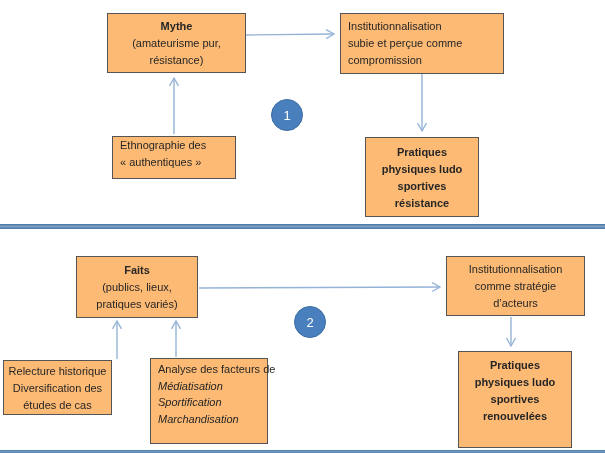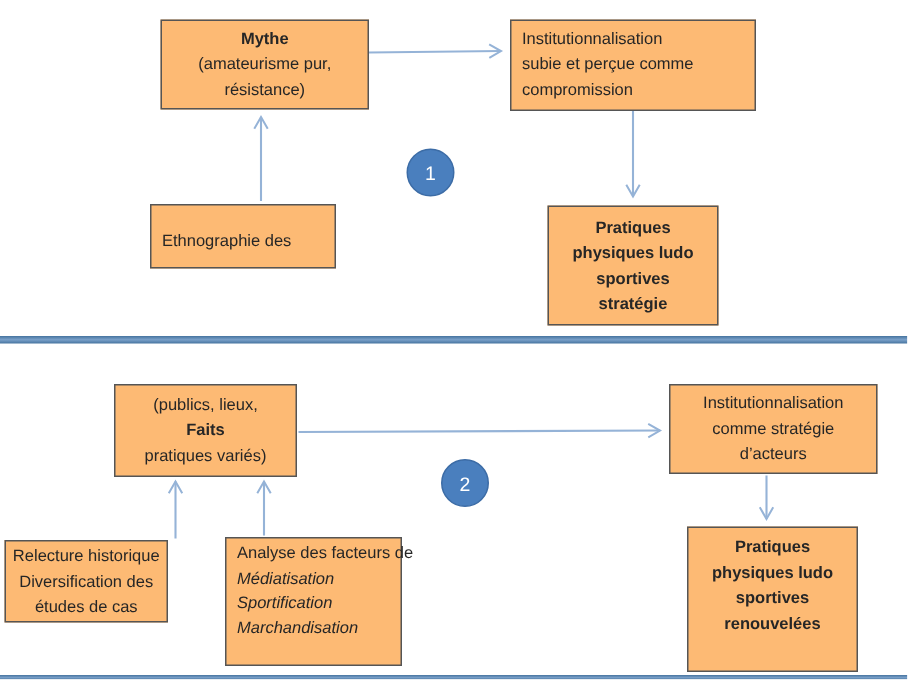--- a/index.html
+++ b/index.html
@@ -76,34 +76,35 @@
   <div class="node t-left" style="left:340px;top:13px;width:164px;height:61px;padding-top:4px;">
       <div class="line">Institutionnalisation</div>
       <div class="line">subie et perçue comme</div>
       <div class="line">compromission</div>
     </div>
 
   <div class="node t-center" style="left:365px;top:137px;width:114px;height:80px;padding-top:6px;">
       <div class="line b">Pratiques</div>
       <div class="line b">physiques ludo</div>
       <div class="line b">sportives</div>
-      <div class="line b">stratégie</div>
+      <div class="line b">résistance</div>
     </div>
 
-  <div class="node t-left" style="left:100px;top:136px;width:124px;height:43px;padding-top:16px;">
+  <div class="node t-left" style="left:112px;top:136px;width:124px;height:43px;padding-top:0;">
       <div class="line">Ethnographie des</div>
+      <div class="line">« authentiques »</div>
     </div>
 
   <div class="badge" style="left:271px;top:99px;">1</div>
 
   <div class="divider" style="top:224px;"></div>
 
   <div class="node t-center" style="left:76px;top:256px;width:122px;height:62px;padding-top:5px;">
+      <div class="line b">Faits</div>
       <div class="line">(publics, lieux,</div>
-      <div class="line b">Faits</div>
       <div class="line">pratiques variés)</div>
     </div>
 
   <div class="node t-center" style="left:446px;top:256px;width:139px;height:60px;padding-top:4px;">
       <div class="line">Institutionnalisation</div>
       <div class="line">comme stratégie</div>
       <div class="line">d’acteurs</div>
     </div>
 
   <div class="node t-center" style="left:458px;top:351px;width:114px;height:97px;padding-top:5px;">

